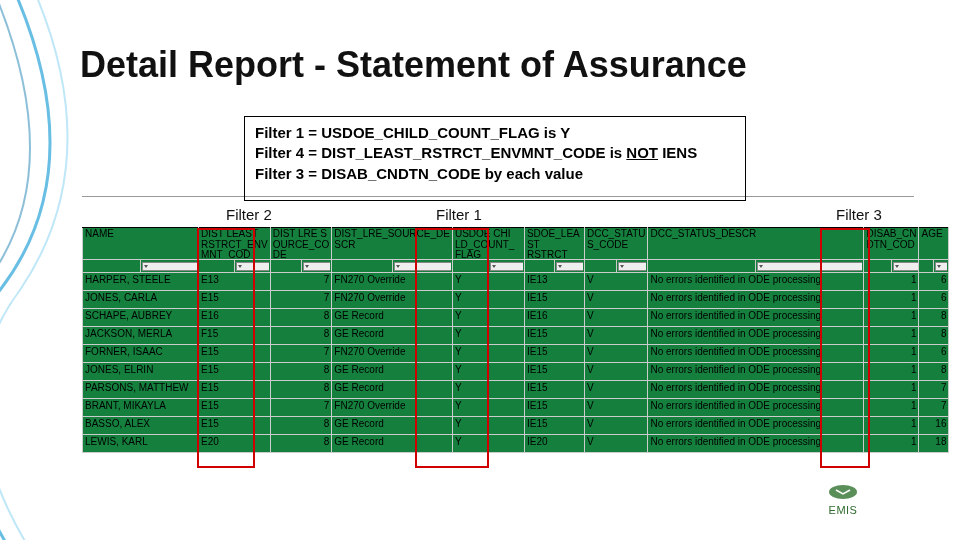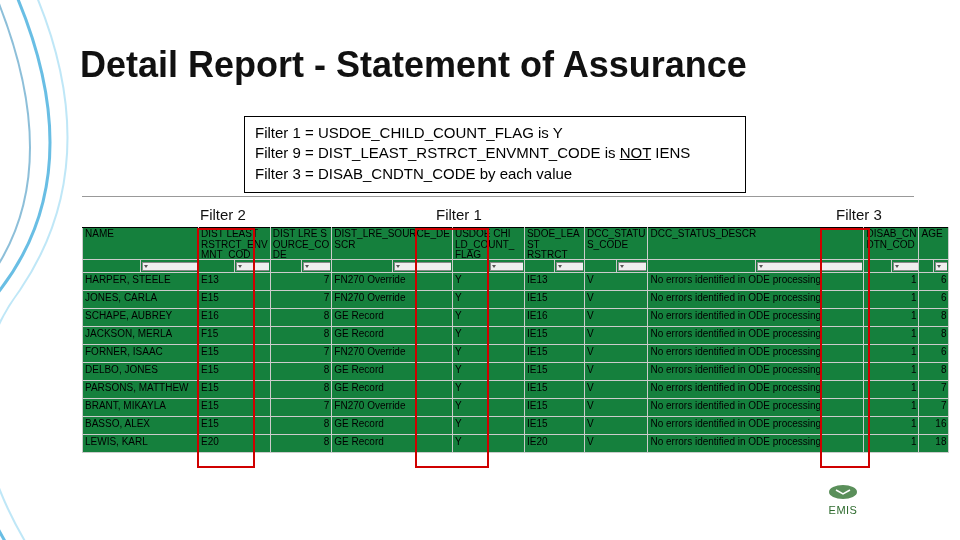--- a/index.html
+++ b/index.html
@@ -1,23 +1,23 @@
 <!DOCTYPE html>
 <html><head>
 <meta charset="utf-8">
 <style>
 html,body{margin:0;padding:0;width:960px;height:540px;background:#fff;font-family:"Segoe UI",Arial,sans-serif;overflow:hidden}
 .slide{position:relative;width:960px;height:540px}
 .bg-curve{position:absolute;left:-60px;top:-40px;width:180px;height:620px;pointer-events:none}
 .bg-curve svg{width:100%;height:100%}
 .title{position:absolute;left:80px;top:44px;font-size:36px;font-weight:600;color:#111}
-.filter-box{position:absolute;left:244px;top:116px;width:480px;border:1.5px solid #000;padding:6px 10px 8px;font-weight:400;font-size:15px;line-height:1.35}
+.filter-box{position:absolute;left:244px;top:116px;width:480px;border:1.5px solid #000;padding:6px 10px 16px;font-weight:700;font-size:15px;line-height:1.35}
 .filter-box .u{text-decoration:underline}
 .col-label{position:absolute;font-size:15px;font-weight:400;color:#111}
-.col-label.c2{left:200px;top:206px}
+.col-label.c2{left:226px;top:206px}
 .col-label.c1{left:436px;top:206px}
 .col-label.c3{left:836px;top:206px}
 .table-wrap{position:absolute;left:82px;top:227px;font-size:10px;color:#000}
 table{border-collapse:collapse;background:#15803d}
 td,th{border:0.5px solid #ccc;text-align:left;vertical-align:top}
 thead td{border-top:1px solid #000;height:42px;vertical-align:bottom;line-height:1.05;font-weight:400}
 thead td.split{padding:0;vertical-align:top}
 thead .hdr-txt{padding:1px 2px 0;display:block;height:30px;overflow:hidden}
 thead .filter-row{display:flex;border-top:0.5px solid #ccc;height:12px}
 thead .filter-row span{flex:1;border-right:0.5px solid #ccc;display:flex;align-items:center;justify-content:flex-end;padding:0 1px}
@@ -44,21 +44,21 @@
         <path d="M60 0 Q160 200 60 330 Q-30 450 90 620" fill="none" stroke="#2aa3d9" stroke-width="3" opacity=".7"></path>
         <path d="M40 0 Q140 210 40 330 Q-50 450 70 620" fill="none" stroke="#1b7fb3" stroke-width="2" opacity=".5"></path>
         <path d="M80 0 Q175 190 80 330 Q-10 450 110 620" fill="none" stroke="#7fd0f0" stroke-width="2" opacity=".5"></path>
       </svg>
 </div>
 
 <div class="title">Detail Report - Statement of Assurance</div>
 
 <div class="filter-box">
   <div>Filter 1 = USDOE_CHILD_COUNT_FLAG is Y</div>
-  <div><span>Filter 9 = DIST_LEAST_RSTRCT_ENVMNT_CODE is </span><span class="u">NOT</span><span> IENS</span></div>
+  <div><span>Filter 4 = DIST_LEAST_RSTRCT_ENVMNT_CODE is </span><span class="u">NOT</span><span> IENS</span></div>
   <div>Filter 3 = DISAB_CNDTN_CODE by each value</div>
 </div>
 
 <div class="hr-line"></div>
 
 <div class="col-label c2">Filter 2</div>
 <div class="col-label c1">Filter 1</div>
 <div class="col-label c3">Filter 3</div>
 
 <div class="table-wrap">
@@ -224,21 +224,21 @@
             <td class="num">7</td>
             <td>FN270 Override</td>
             <td>Y</td>
             <td>IE15</td>
             <td>V</td>
             <td>No errors identified in ODE processing</td>
             <td class="num">1</td>
             <td class="num">6</td>
           </tr>
           <tr>
-            <td>DELBO, JONES</td>
+            <td>JONES, ELRIN</td>
             <td>E15</td>
             <td class="num">8</td>
             <td>GE Record</td>
             <td>Y</td>
             <td>IE15</td>
             <td>V</td>
             <td>No errors identified in ODE processing</td>
             <td class="num">1</td>
             <td class="num">8</td>
           </tr>

